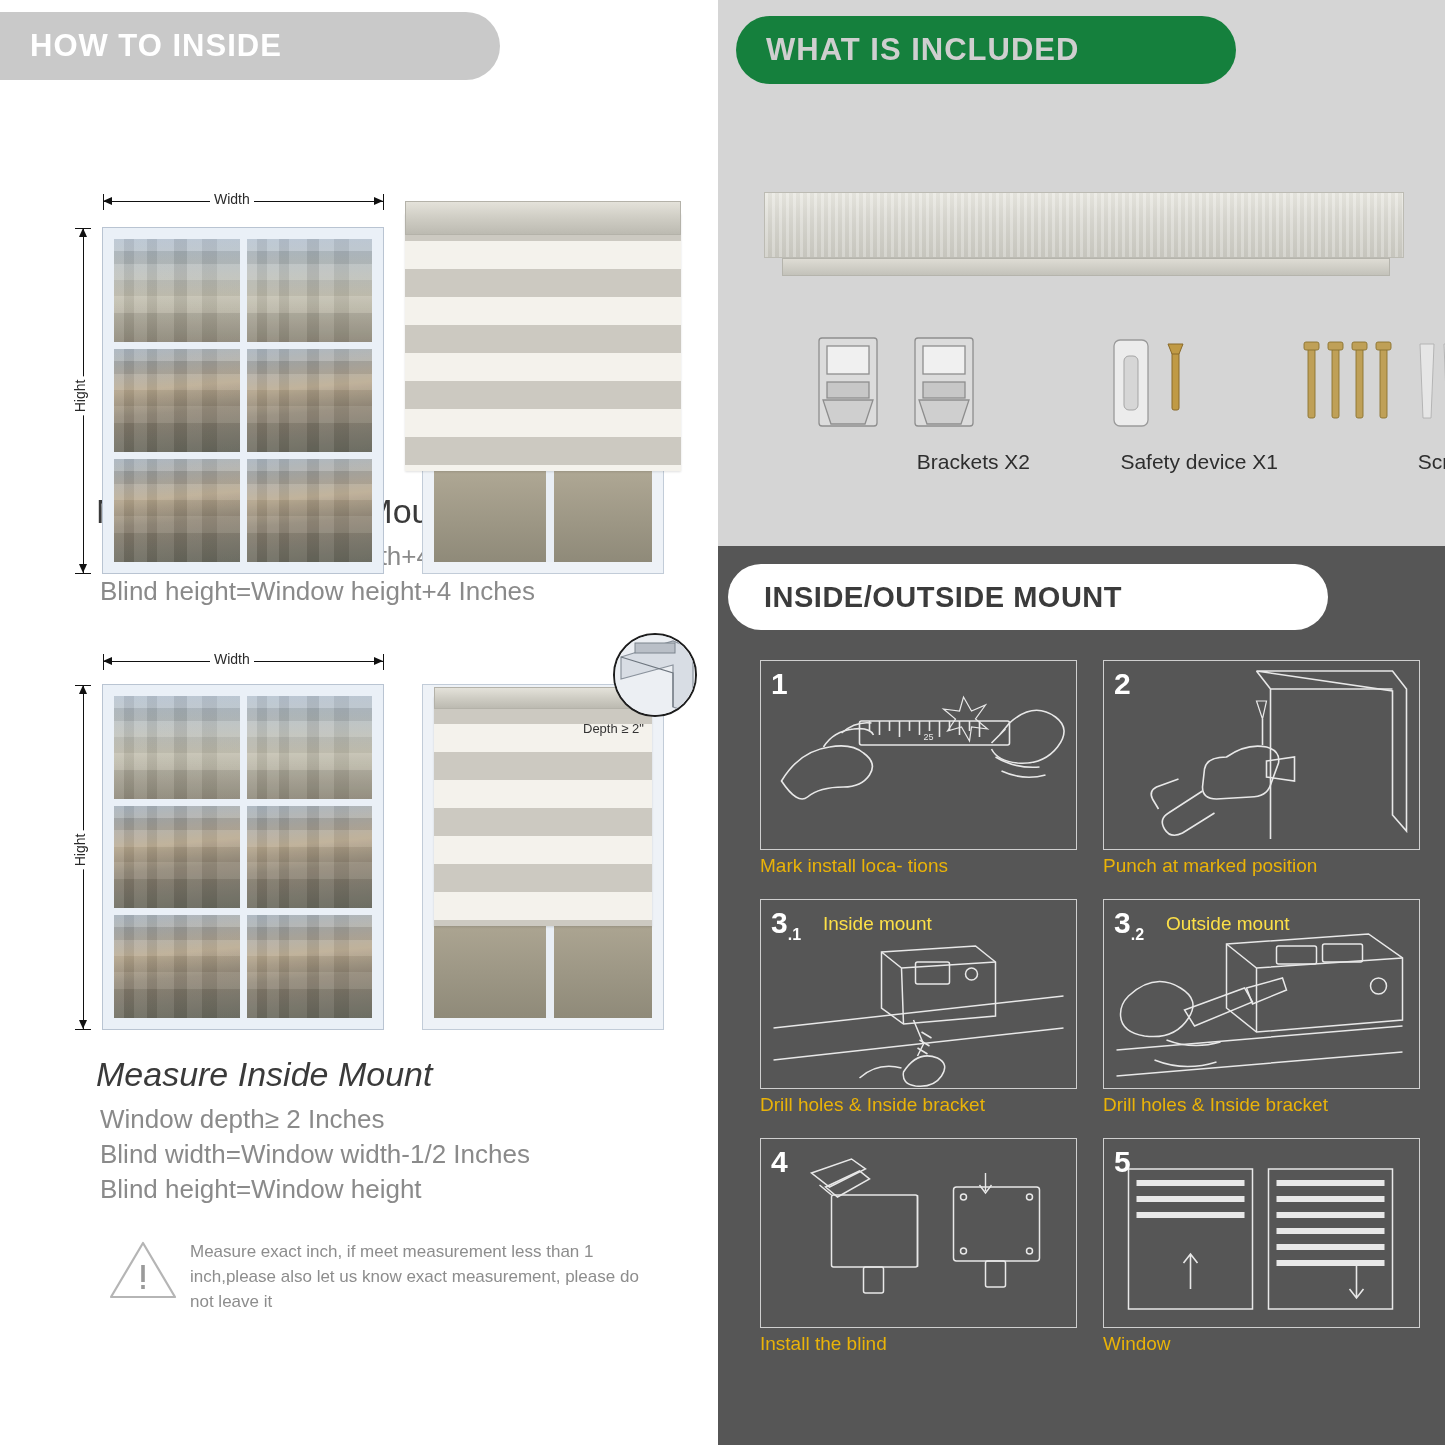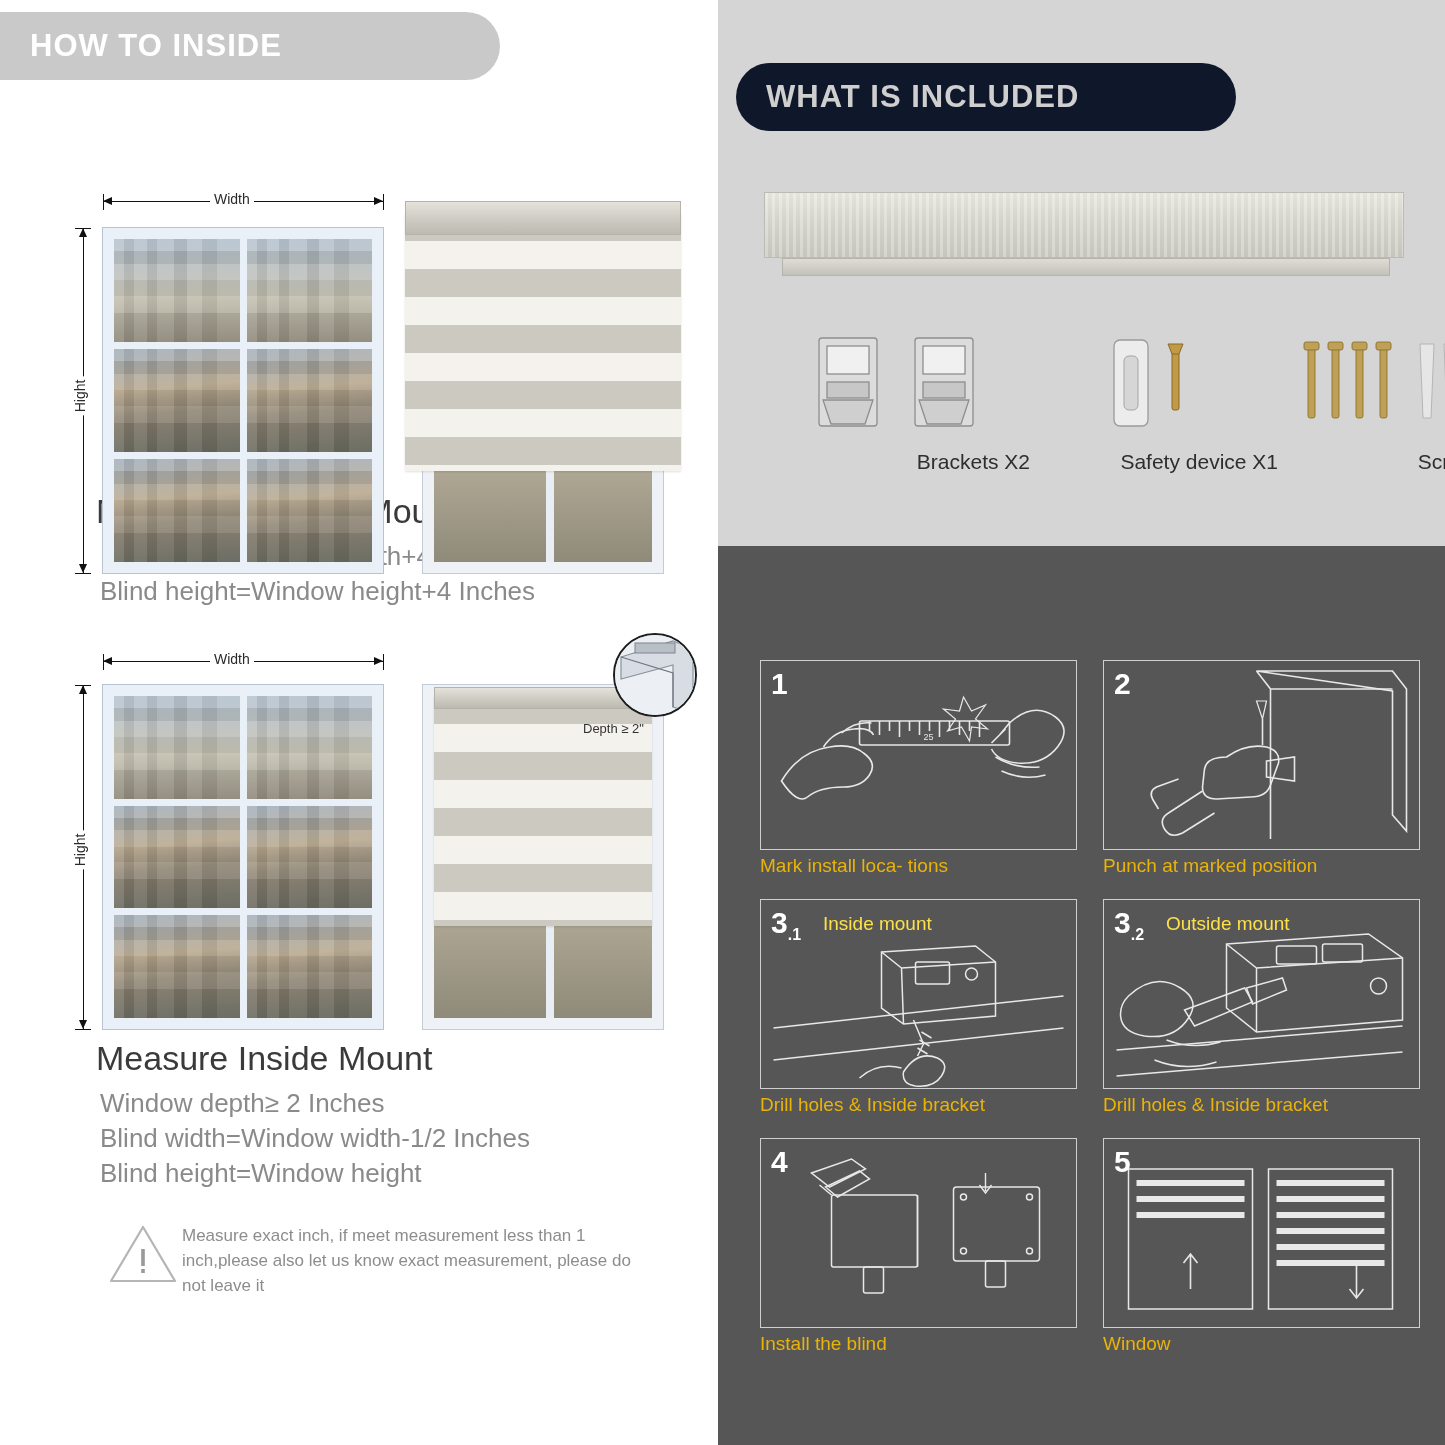--- a/index.html
+++ b/index.html
@@ -112,42 +112,42 @@
   }
 
   .title-h2 {
     font-size:34px; color:#3a3a3a; margin:14px 0 10px 96px; font-weight:normal;
   }
   .line-txt {
     font-size:26px; color:#8a8a8a; margin:4px 0 4px 100px;
   }
 
   .warn {
-    display:flex; align-items:flex-start; gap:4px;
+    display:flex; align-items:flex-start; gap:12px;
     margin:34px 0 0 108px; width:540px;
   }
   .warn-tri { width:70px; height:62px; flex:none; }
   .warn p { margin:0; font-size:17px; line-height:25px; color:#8d8d8d; }
 
   
   .callout-circle {
     position:absolute; width:84px; height:84px; border-radius:50%;
     border:2px solid #1d1d1d; overflow:hidden; background:#e9eef4;
   }
   .depth-label { position:absolute; font-size:13px; color:#333; }
 
   
   .right-top {
     position:absolute; left:718px; top:0; width:727px; height:546px;
     background:#d5d5d5;
   }
   .pill-white {
     position:absolute; left:18px; top:16px; width:500px; height:68px;
-    background:#0f172a; border-radius:34px;
-    display:flex; align-items:center; padding-left:30px;margin-top:47px;
+    background:#15803d; border-radius:34px;
+    display:flex; align-items:center; padding-left:30px;
   }
   .pill-white span { font-size:31px; font-weight:bold; color:#cfcfcf; letter-spacing:1px; }
   .incl-title {
     position:absolute; top:138px; left:0; width:100%;
     text-align:center; font-size:25px; font-weight:bold; color:#8d8d8d;
   }
   .rail-img {
     position:absolute; left:46px; top:192px; width:640px; height:100px;
   }
   .rail-main {
@@ -292,21 +292,21 @@
         <svg width="84" height="84" viewBox="0 0 84 84">
           <rect x="0" y="0" width="84" height="84" fill="#eceff3"></rect>
           <path d="M6 22 L58 6 L78 14 L78 78 L58 72 L58 30 L6 44 Z" fill="#d8dde4" stroke="#8b939d" stroke-width="1.2"></path>
           <path d="M6 22 L58 38 L58 72" fill="none" stroke="#6e767f" stroke-width="1.2"></path>
           <rect x="20" y="8" width="40" height="10" fill="#b9bfc7" stroke="#7d858e" stroke-width="1"></rect>
         </svg>
       </div>
       <div class="depth-label" style="left:528px; top:84px;">Depth ≥ 2"</div>
     </div>
 
-    <h2 class="title-h2" style="margin-top:2px;">Measure Inside Mount</h2>
+    <h2 class="title-h2" style="margin-top:18px;font-style:italic;">Measure Inside Mount</h2>
     <div class="line-txt">Window depth≥ 2 Inches</div>
     <div class="line-txt">Blind width=Window width-1/2 Inches</div>
     <div class="line-txt">Blind height=Window height</div>
 
     <div class="warn">
       <svg class="warn-tri" viewBox="0 0 70 62">
         <path d="M35 4 L67 58 L3 58 Z" fill="none" stroke="#b5b5b5" stroke-width="2.2" stroke-linejoin="round"></path>
         <rect x="33.2" y="26" width="3.6" height="17" fill="#9a9a9a"></rect>
         <rect x="33.2" y="46" width="3.6" height="4" fill="#9a9a9a"></rect>
       </svg>
@@ -372,20 +372,23 @@
             <path d="M156 14 h14 l-3 74 h-8 z"></path>
             <path d="M180 14 h14 l-3 74 h-8 z"></path>
           </g>
         </svg>
         <div class="cap">Screws X4</div>
       </div>
     </div>
   </div>
 
   <div class="right-bottom">
+    <div class="pill-white2">
+      <span>INSIDE/OUTSIDE MOUNT</span>
+    </div>
 
     <div class="steps">
 
       <div class="step-card">
         <div class="step-img">
           <div class="step-num">1</div>
           <svg width="100%" height="190" viewBox="0 0 310 190">
             <g fill="none" stroke="#e8e8e8" stroke-width="1.6">
               <path d="M18 120 q18 -30 48 -34 q22 -4 34 6 q14 10 6 22 q-8 12 -26 12 q-24 0 -36 10 q-10 8 -26 -16z"></path>
               <path d="M60 86 q10 -16 30 -18 q16 -2 20 6"></path>

